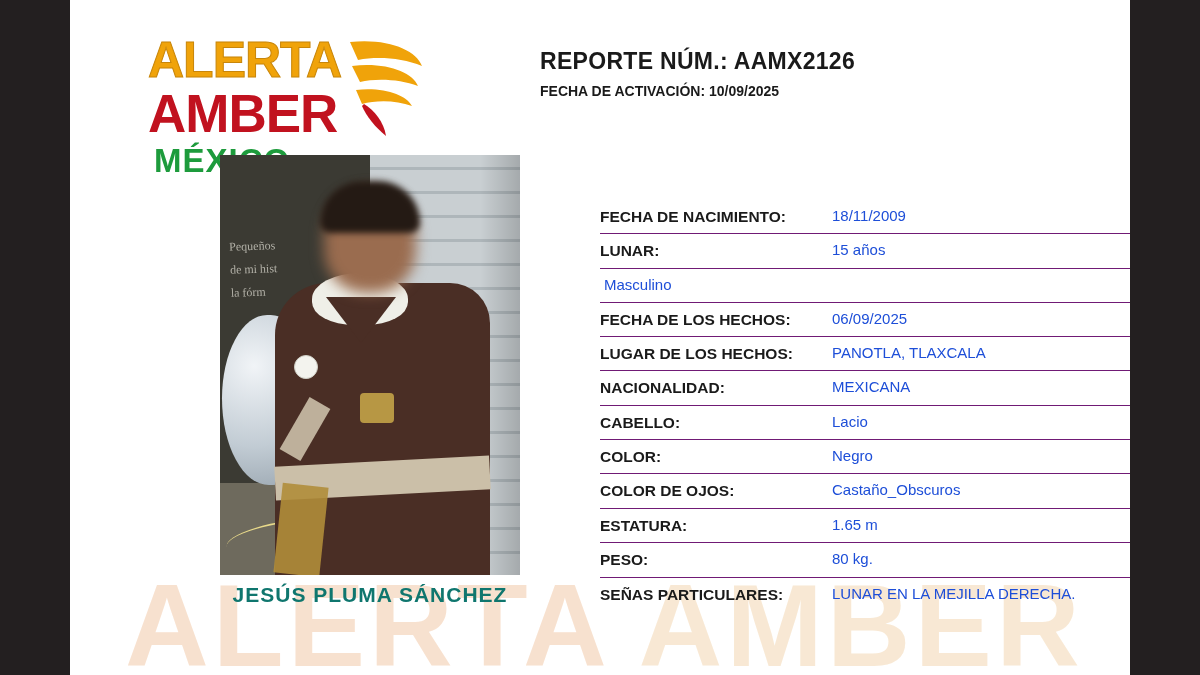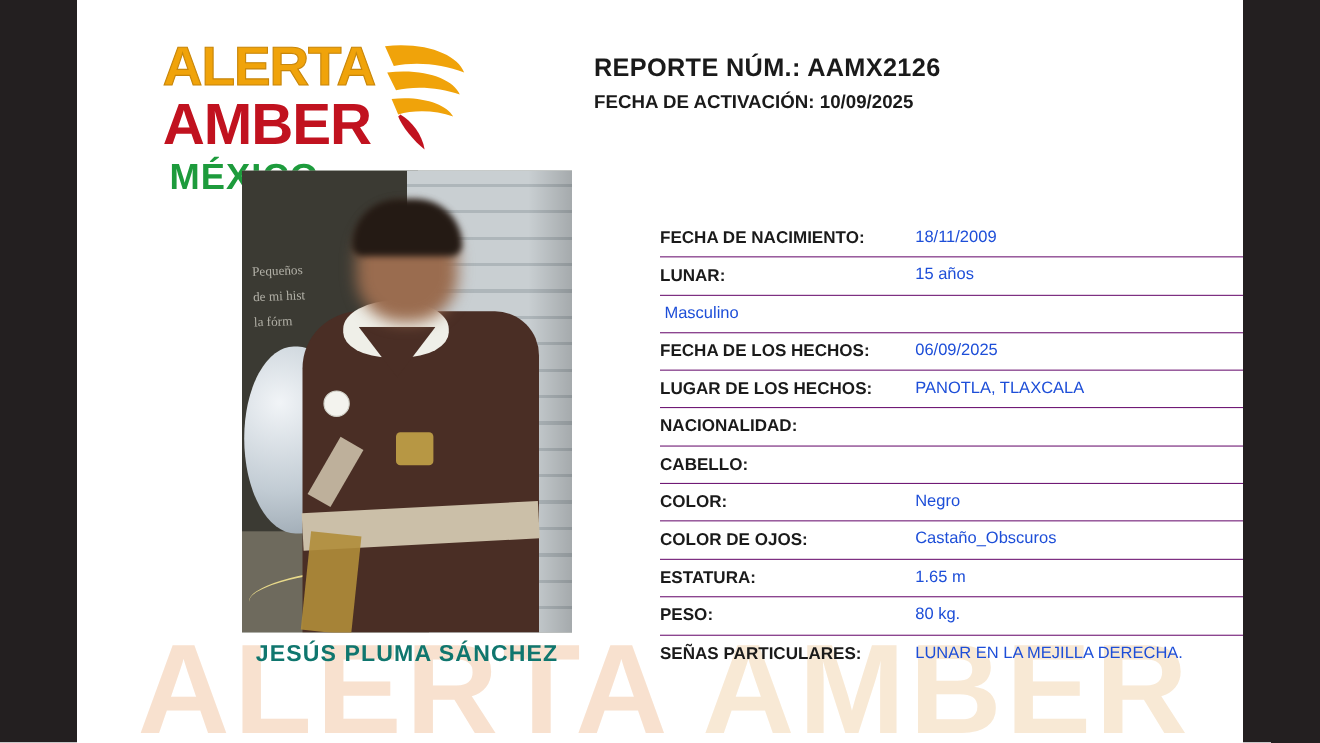--- a/index.html
+++ b/index.html
@@ -80,21 +80,21 @@
     position: absolute;
     left: 470px; top: 48px;
     width: 600px;
   }
   .header .h-line1 {
     font-size: 23px; font-weight: bold; color: #1a1a1a;
     letter-spacing: .3px;
   }
   .header .h-line2 {
     margin-top: 8px;
-    font-size: 17px; font-weight: bold; color: #1a1a1a;
+    font-size: 14px; font-weight: bold; color: #1a1a1a;
   }
   .header .h-line2 .val { font-weight: bold; }
 
   
   .photo-wrap {
     position: absolute;
     left: 150px; top: 155px;
     width: 300px; height: 420px;
   }
   .photo {
@@ -326,23 +326,25 @@
       <div class="row">
         <div class="label">FECHA DE LOS HECHOS:</div>
         <div class="value">06/09/2025</div>
       </div>
       <div class="row">
         <div class="label">LUGAR DE LOS HECHOS:</div>
         <div class="value">PANOTLA, TLAXCALA</div>
       </div>
       <div class="row">
         <div class="label">NACIONALIDAD:</div>
+        <div class="value">MEXICANA</div>
       </div>
       <div class="row">
         <div class="label">CABELLO:</div>
+        <div class="value">Lacio</div>
       </div>
       <div class="row">
         <div class="label">COLOR:</div>
         <div class="value">Negro</div>
       </div>
       <div class="row">
         <div class="label">COLOR DE OJOS:</div>
         <div class="value">Castaño_Obscuros</div>
       </div>
       <div class="row">

